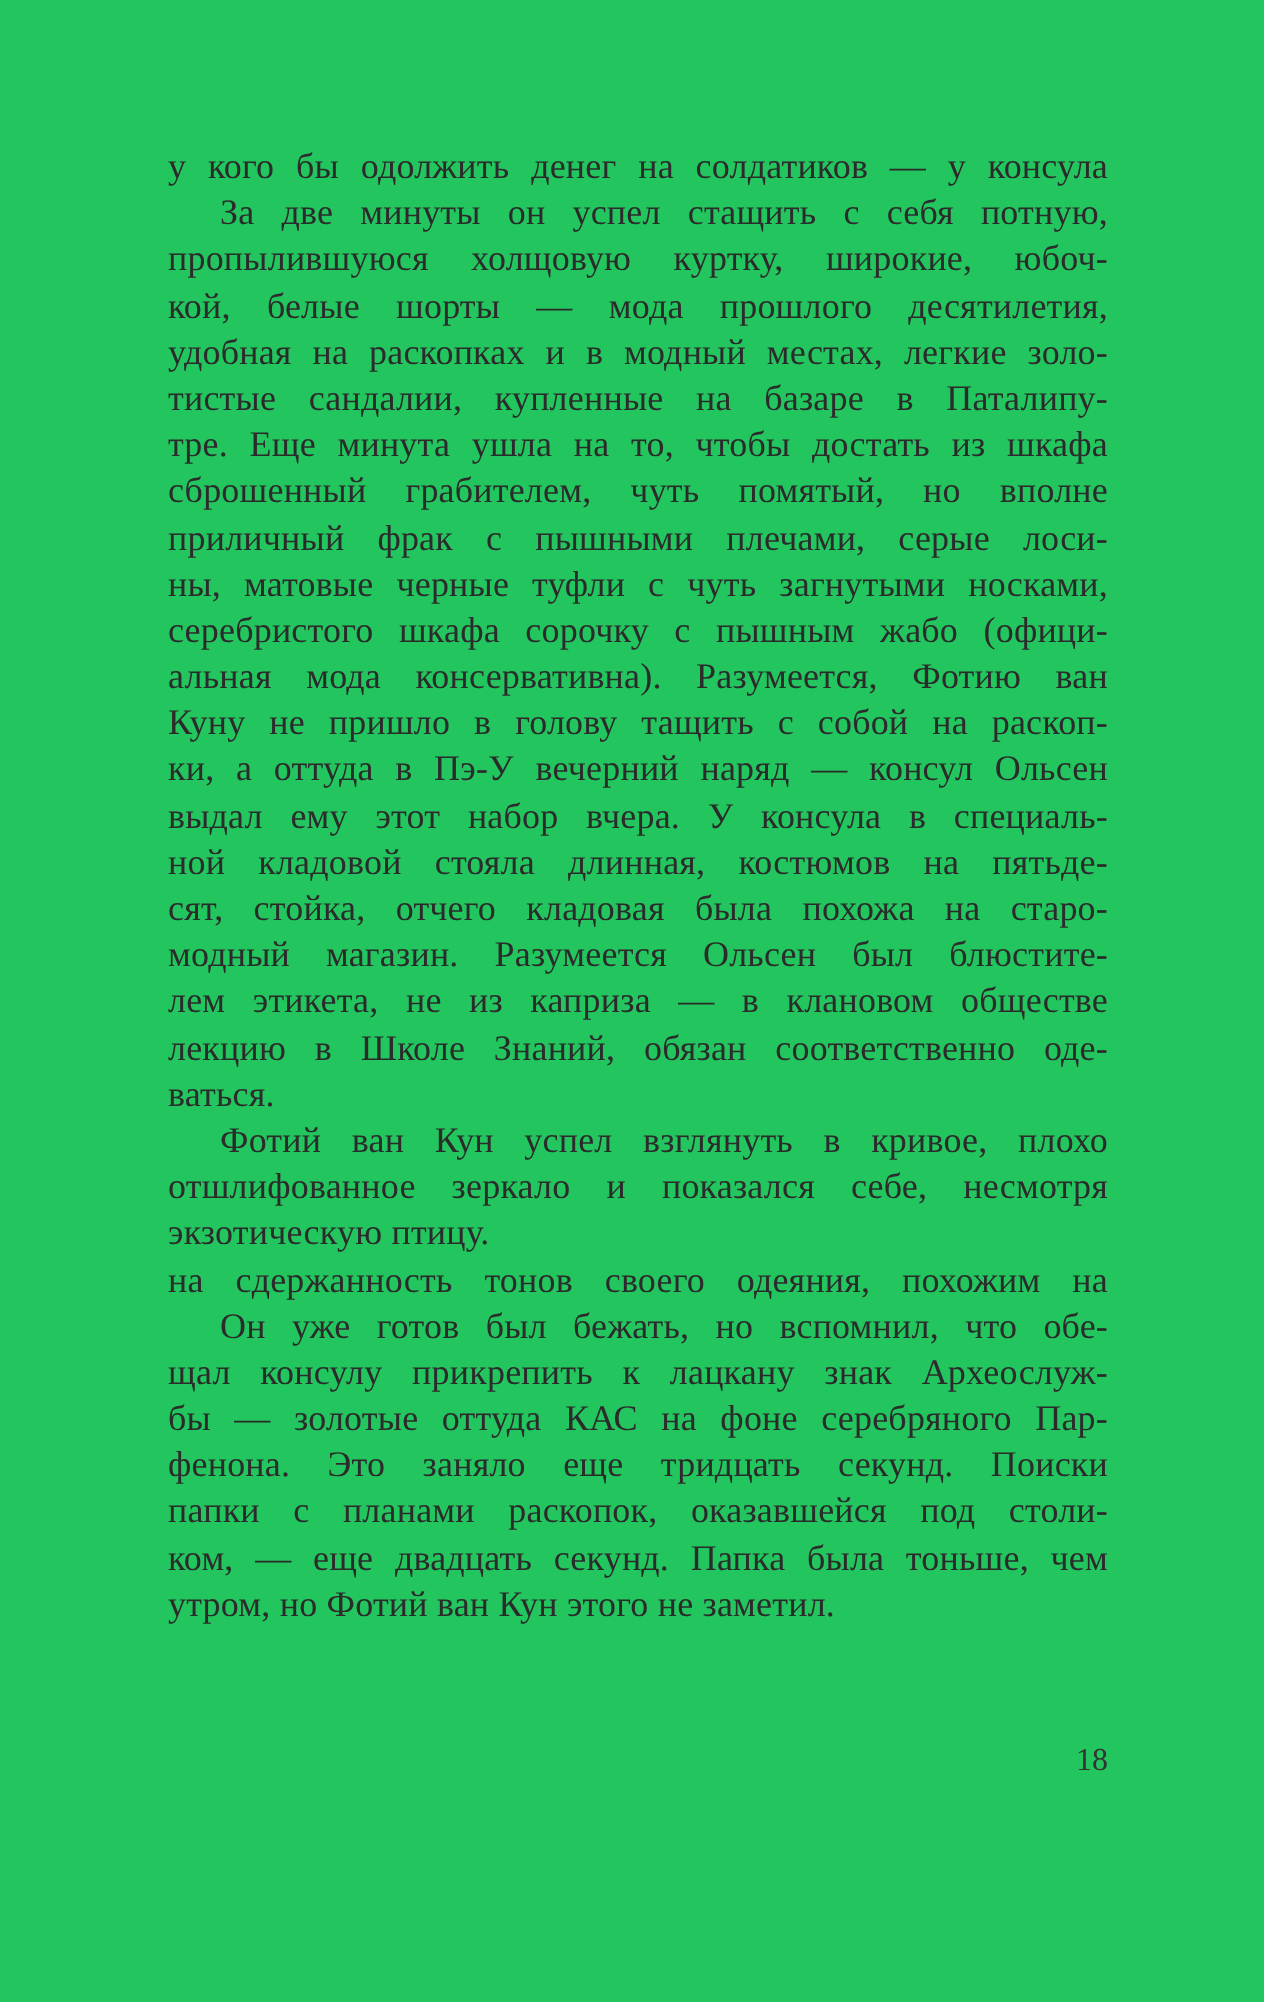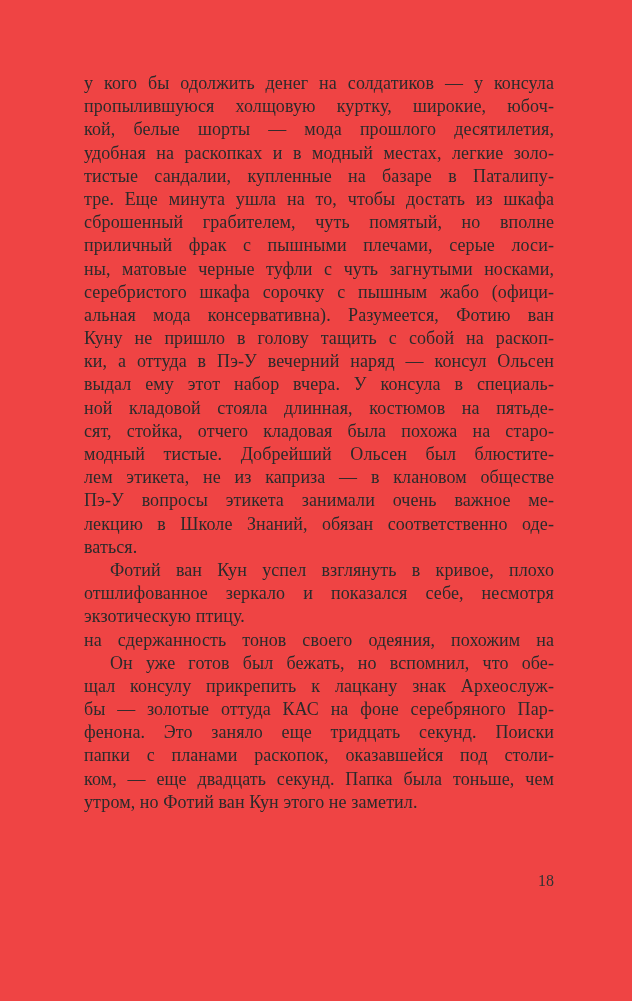--- a/index.html
+++ b/index.html
@@ -12,21 +12,21 @@
     background: #fdfdfc;
     position: relative;
     overflow: hidden;
     font-family: "Liberation Serif", "DejaVu Serif", serif;
   }
   .scan-page {
     position: absolute;
     left: 0; top: 0;
     width: 632px;
     height: 1001px;
-    background: #ef4444;
+    background: #22c55e;
   }
   .text-block {
     position: absolute;
     left: 84px;
     top: 72px;
     width: 470px;
     color: #2b2b2b;
     font-size: 18px;
     line-height: 23.2px;
     letter-spacing: 0.1px;
@@ -60,38 +60,38 @@
 </style>
 </head>
 <body>
 
 <div class="scan-page">
   <div class="text-block">
       <div class="paragraph">
         <div class="line">у кого бы одолжить денег на солдатиков — у консула</div>
       </div>
       <div class="paragraph">
+        <div class="line indent">За две минуты он успел стащить с себя потную,</div>
         <div class="line">пропылившуюся холщовую куртку, широкие, юбоч-</div>
         <div class="line">кой, белые шорты — мода прошлого десятилетия,</div>
         <div class="line">удобная на раскопках и в модный местах, легкие золо-</div>
         <div class="line">тистые сандалии, купленные на базаре в Паталипу-</div>
         <div class="line">тре. Еще минута ушла на то, чтобы достать из шкафа</div>
         <div class="line">сброшенный грабителем, чуть помятый, но вполне</div>
         <div class="line">приличный фрак с пышными плечами, серые лоси-</div>
         <div class="line">ны, матовые черные туфли с чуть загнутыми носками,</div>
         <div class="line">серебристого шкафа сорочку с пышным жабо (офици-</div>
         <div class="line">альная мода консервативна). Разумеется, Фотию ван</div>
         <div class="line">Куну не пришло в голову тащить с собой на раскоп-</div>
         <div class="line">ки, а оттуда в Пэ-У вечерний наряд — консул Ольсен</div>
         <div class="line">выдал ему этот набор вчера. У консула в специаль-</div>
         <div class="line">ной кладовой стояла длинная, костюмов на пятьде-</div>
         <div class="line">сят, стойка, отчего кладовая была похожа на старо-</div>
-        <div class="line">модный тистые. Добрейший Ольсен был блюстите-</div>
+        <div class="line">модный магазин. Разумеется Ольсен был блюстите-</div>
         <div class="line">лем этикета, не из каприза — в клановом обществе</div>
-        <div class="line">Пэ-У вопросы этикета занимали очень важное ме-</div>
         <div class="line">лекцию в Школе Знаний, обязан соответственно оде-</div>
         <div class="line last">ваться.</div>
       </div>
       <div class="paragraph">
         <div class="line indent">Фотий ван Кун успел взглянуть в кривое, плохо</div>
         <div class="line">отшлифованное зеркало и показался себе, несмотря</div>
         <div class="line last">экзотическую птицу.</div>
         <div class="line">на сдержанность тонов своего одеяния, похожим на</div>
       </div>
       <div class="paragraph">

